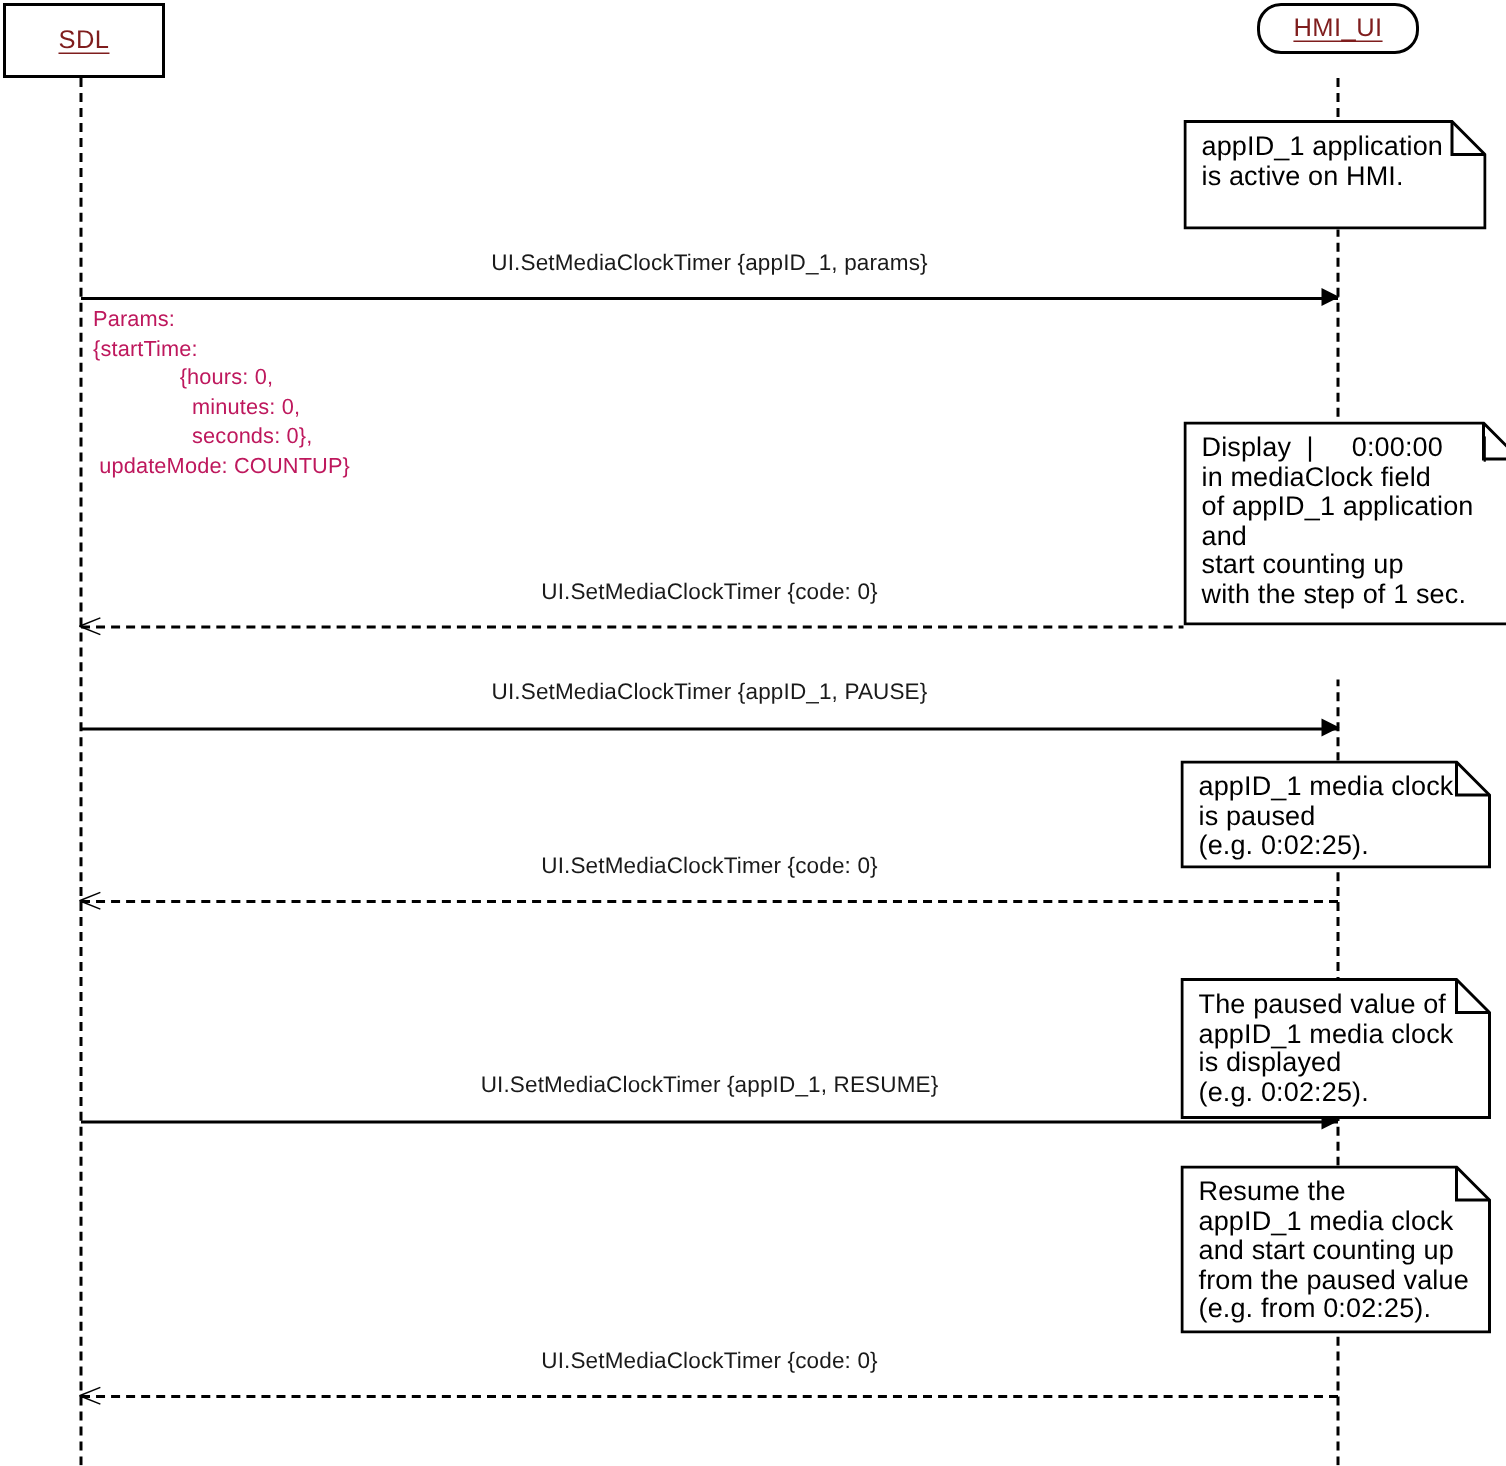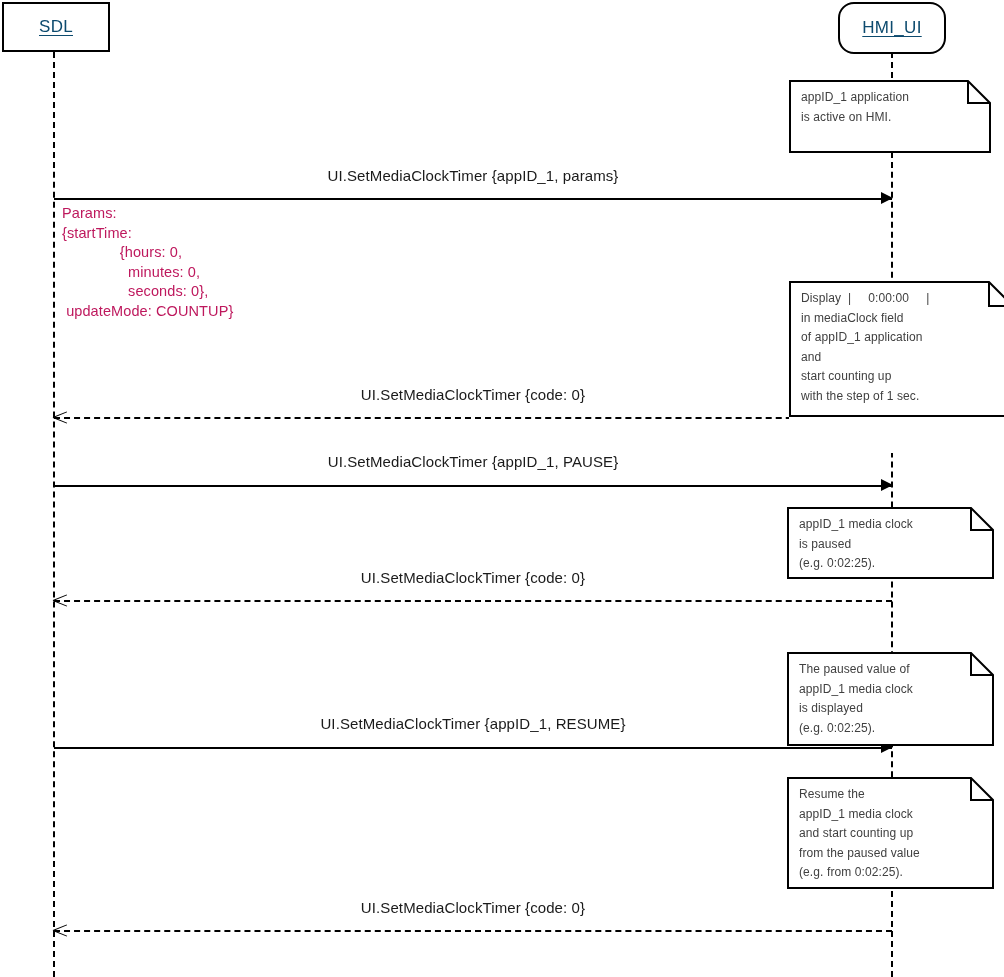--- a/index.html
+++ b/index.html
@@ -25,21 +25,21 @@
     position: absolute;
     box-sizing: border-box;
     border: 2px solid #000000;
     background: #ffffff;
     display: flex;
     align-items: center;
     justify-content: center;
   }
   .lifeline-box .lifeline-label {
     font-size: 17px;
-    color: #0c4a6e;
+    color: #7f1d1d;
     text-decoration: underline;
     text-underline-offset: 3px;
     letter-spacing: 0.3px;
     white-space: nowrap;
   }
 
   
   .lifeline {
     position: absolute;
     width: 0;
@@ -114,23 +114,23 @@
   }
   .note .note-shape {
     position: absolute;
     inset: 0;
   }
   .note .note-text {
     position: absolute;
     left: 12px;
     top: 8px;
     right: 14px;
-    font-size: 12px;
+    font-size: 18px;
     line-height: 19.5px;
-    color: #404040;
+    color: #000000;
     white-space: pre;
     letter-spacing: 0.1px;
   }
 
   
   .params-block {
     position: absolute;
     font-size: 14.5px;
     line-height: 19.5px;
     color: #be185d;
@@ -139,21 +139,21 @@
   }
 </style>
 </head>
 <body>
 
 <div id="diagram">
 
   <div class="lifeline-box" id="lifeline-box-sdl" style="left: 2px; top: 2px; width: 108px; height: 50px;">
     <span class="lifeline-label">SDL</span>
   </div>
-  <div class="lifeline-box" id="lifeline-box-hmi" style="left: 838px; top: 2px; width: 108px; height: 52px; border-radius: 16px;">
+  <div class="lifeline-box" id="lifeline-box-hmi" style="left: 838px; top: 2px; width: 108px; height: 34px; border-radius: 16px;">
     <span class="lifeline-label">HMI_UI</span>
   </div>
 
   <div class="lifeline" id="lifeline-sdl" style="left: 53px; top: 52px; height: 925px;"></div>
   <div class="lifeline" id="lifeline-hmi" style="left: 891px; top: 52px; height: 925px;"></div>
 
   <div id="messages-layer">
       <div class="msg solid" style="left: 54px; top: 198px; width: 838px;">
         <div class="msg-line"></div>
         <div class="arrowhead-right"></div>

